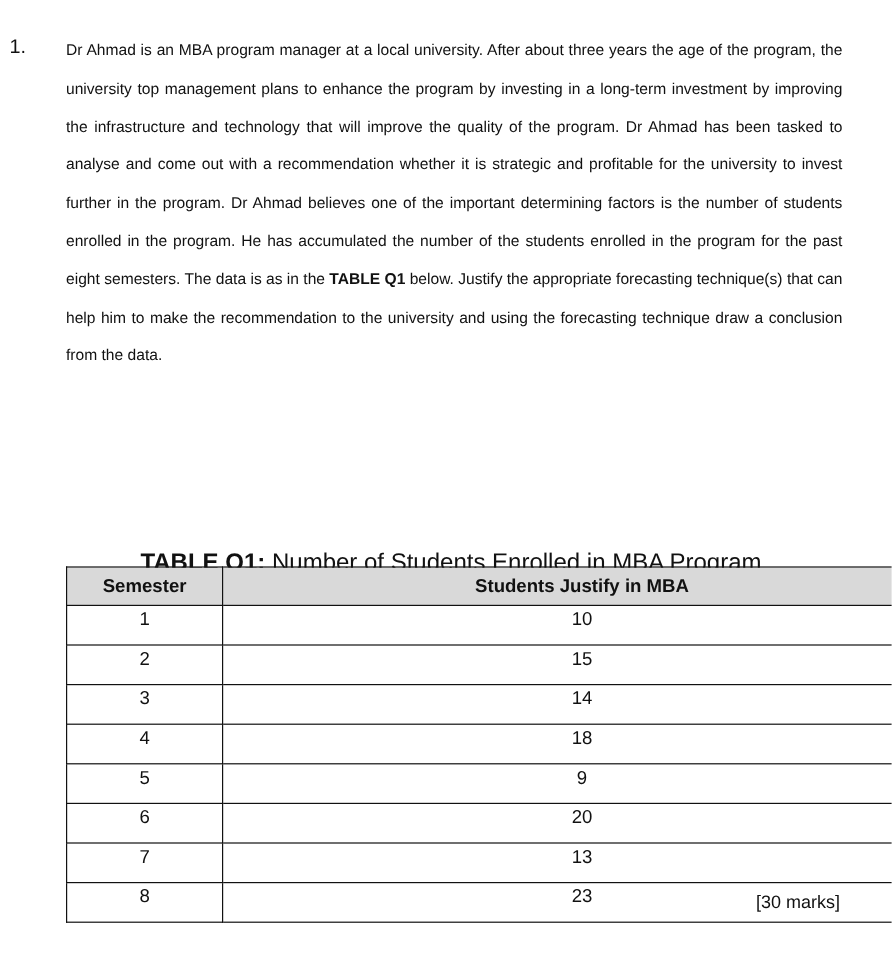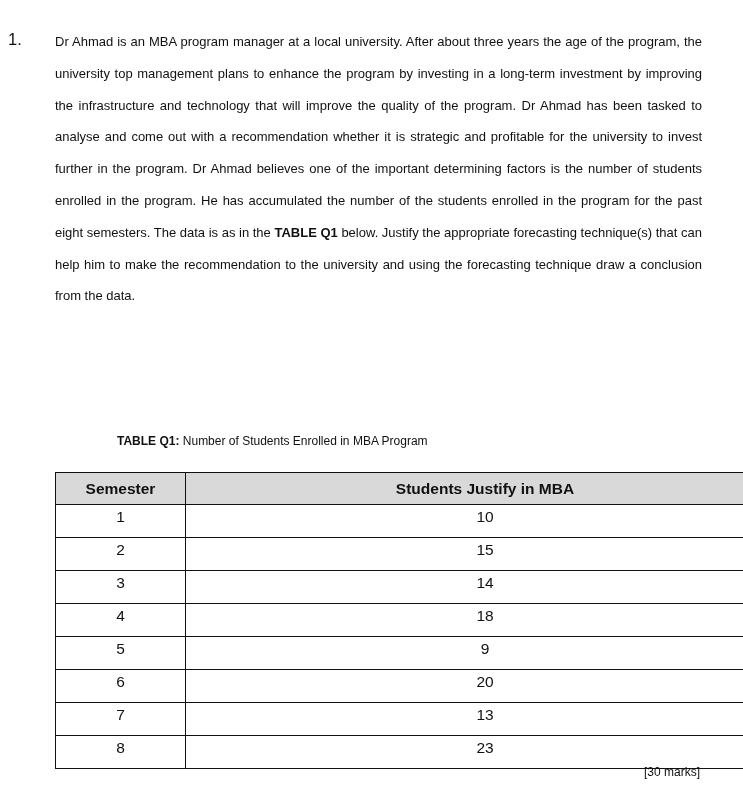--- a/index.html
+++ b/index.html
@@ -10,39 +10,39 @@
   .qnum {
     position: absolute; left: 8px; top: 30px;
     font-size: 16.5px;
   }
   .qtext {
     position: absolute; left: 55px; top: 26px; width: 647px;
     font-size: 13px; line-height: 31.8px; text-align: justify;
   }
   .qtext b { font-weight: bold; }
   .caption {
-    position: absolute; left: 117px; top: 434px;
-    font-size: 12px;
+    position: absolute; left: 117px; top: 458px;
+    font-size: 20px;
   }
   .caption b { font-weight: bold; }
   table {
     position: absolute; left: 55px; top: 472px;
     width: 730px; border-collapse: collapse;
     font-size: 15.5px;
   }
   th, td {
     border: 1.5px solid #111111; text-align: center;
     height: 31px; padding: 0; vertical-align: top;
   }
   th { background: #d9d9d9; font-weight: bold; vertical-align: middle; }
   td { padding-top: 3px; height: 29px; }
   .c1 { width: 129px; }
   .marks {
-    position: absolute; right: 43px; top: 765px;
-    font-size: 12px;
+    position: absolute; right: 43px; top: 744px;
+    font-size: 15px;
   }
 </style>
 </head>
 <body>
 
 <div class="qnum">1.</div>
 
 <div class="qtext"><span>Dr Ahmad is an MBA program manager at a local university. After about three years the age of the program, the university top management plans to enhance the program by investing in a long-term investment by improving the infrastructure and technology that will improve the quality of the program. Dr Ahmad has been tasked to analyse and come out with a recommendation whether it is strategic and profitable for the university to invest further in the program. Dr Ahmad believes one of the important determining factors is the number of students enrolled in the program. He has accumulated the number of the students enrolled in the program for the past eight semesters.  The data is as in the </span><b>TABLE Q1</b><span> below. Justify the appropriate forecasting technique(s) that can help him to make the recommendation to the university and using the forecasting technique draw a conclusion from the data.</span></div>
 
 <div class="caption"><b>TABLE Q1:</b><span> Number of Students Enrolled in MBA Program</span></div>

